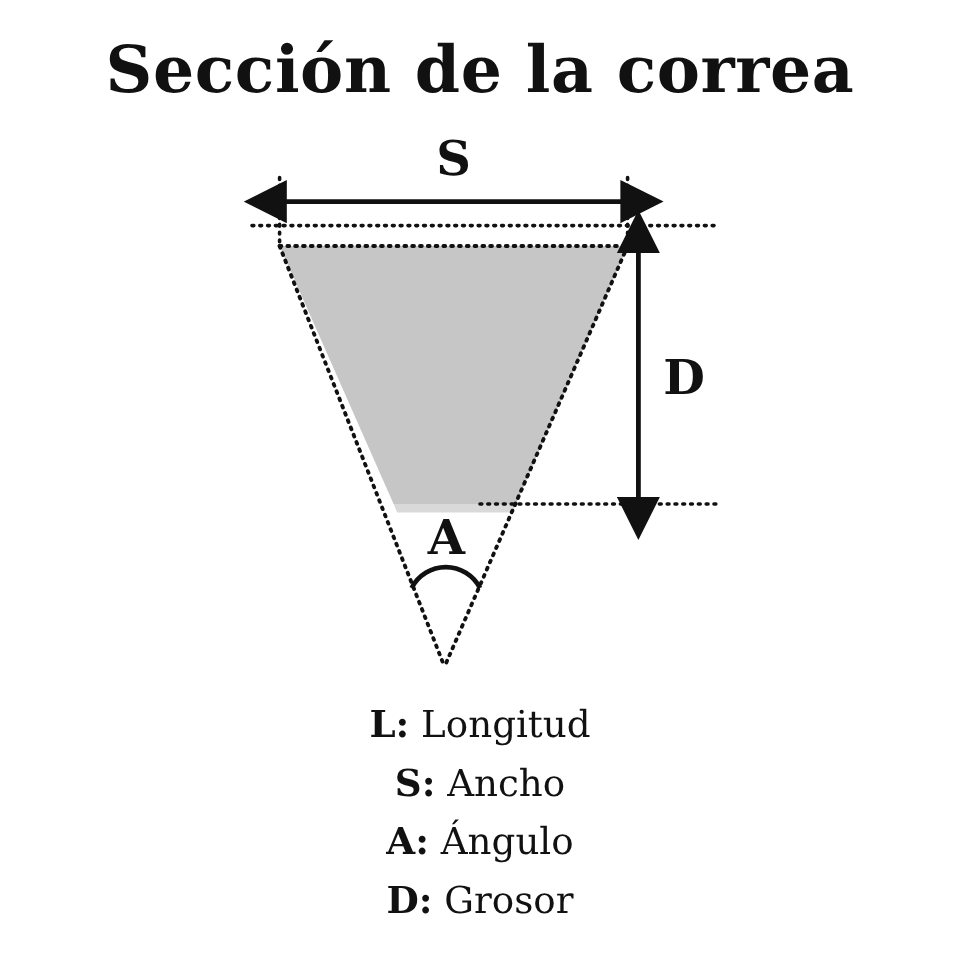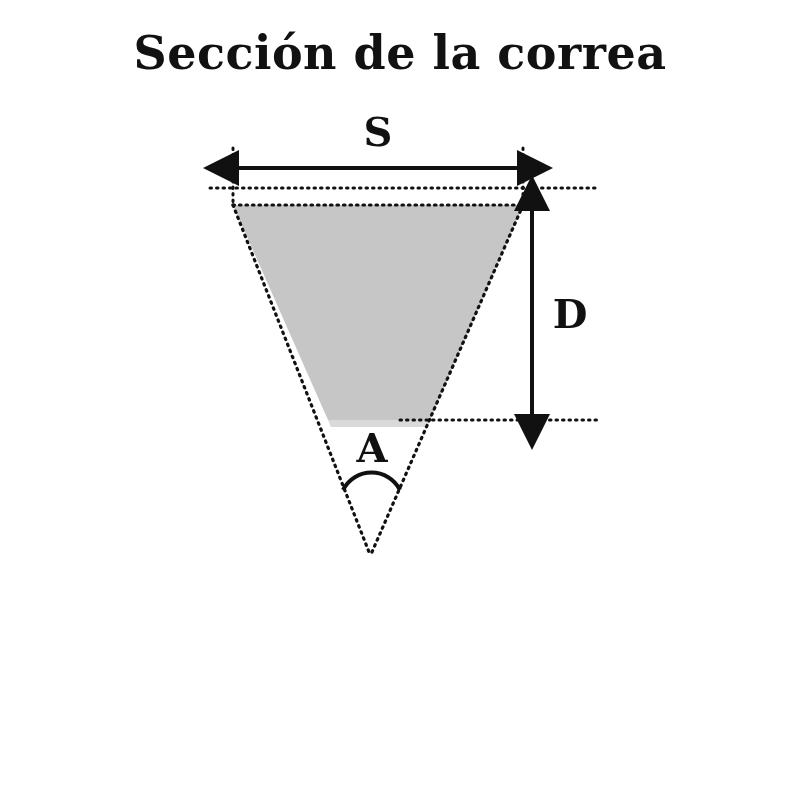--- a/index.html
+++ b/index.html
@@ -21,21 +21,21 @@
     background: #ffffff;
   }
   #title {
     position: absolute;
     top: 26px;
     left: 0;
     width: 800px;
     text-align: center;
     font-family: "DejaVu Serif", "Liberation Serif", serif;
     font-weight: bold;
-    font-size: 46px;
+    font-size: 54px;
     letter-spacing: 0.5px;
     color: #111111;
     white-space: nowrap;
   }
   #diagram {
     position: absolute;
     top: 100px;
     left: 100px;
     width: 600px;
     height: 470px;
@@ -103,14 +103,32 @@
 
       <line x1="432" y1="105" x2="432" y2="320" stroke="#111111" stroke-width="4" marker-start="url(#arrowStart)" marker-end="url(#arrowEnd)"></line>
       <text x="470" y="228" font-size="40" text-anchor="middle">D</text>
 
       <path d="M 243,390 A 32 32 0 0 1 300,390" fill="none" stroke="#111111" stroke-width="4"></path>
       <text x="272" y="362" font-size="40" text-anchor="middle">A</text>
 
     </svg>
   </div>
 
+  <div id="legend">
+    <div class="legend-row">
+      <span class="legend-key">L:</span>
+      <span class="legend-val">Longitud</span>
+    </div>
+    <div class="legend-row">
+      <span class="legend-key">S:</span>
+      <span class="legend-val">Ancho</span>
+    </div>
+    <div class="legend-row">
+      <span class="legend-key">A:</span>
+      <span class="legend-val">Ángulo</span>
+    </div>
+    <div class="legend-row">
+      <span class="legend-key">D:</span>
+      <span class="legend-val">Grosor</span>
+    </div>
+  </div>
 
 </div>
 
 </body></html>

